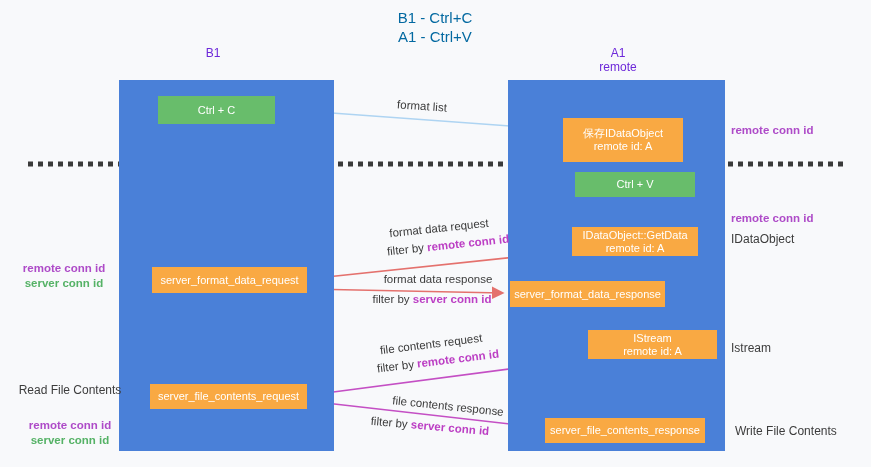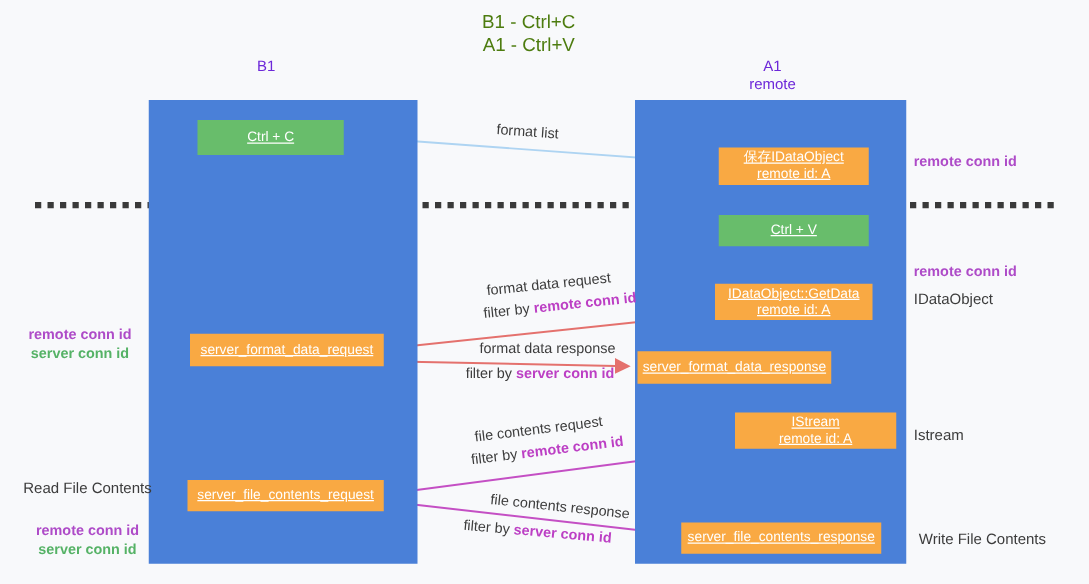--- a/index.html
+++ b/index.html
@@ -1,24 +1,24 @@
 <!DOCTYPE html>
 <html><head>
 <meta charset="utf-8">
 <style>
   html,body{margin:0;padding:0;}
   body{font-family:"Liberation Sans", sans-serif; background:#f8f9fb;}
   .canvas{position:relative;width:871px;height:467px;background:#f8f9fb;overflow:hidden;}
   .links{position:absolute;left:0;top:0;width:871px;height:467px;pointer-events:none;}
   .abs{position:absolute;}
-  .title{left:288px;top:8px;width:270px;text-align:center;font-size:15px;line-height:19px;color:#4d7c0f;}
+  .title{left:300px;top:8px;width:270px;text-align:center;font-size:15px;line-height:19px;color:#0369a1;}
   .lane-header{width:120px;text-align:center;font-size:12px;line-height:14px;color:#6d28d9;}
   .lane{background:#4a80d8;}
   .node{display:flex;flex-direction:column;align-items:center;justify-content:center;
-        color:#ffffff;font-size:11px;line-height:13px;text-align:center;text-decoration:underline;}
+        color:#ffffff;font-size:11px;line-height:13px;text-align:center;}
   .orange{background:#f9a943;}
   .green{background:#68bd6b;}
   .lbl{font-size:11.5px;color:#3c3c3c;text-align:center;line-height:14px;}
   .rot-n6{transform:rotate(-6deg);}
   .rot-n7{transform:rotate(-7deg);}
   .rot-p4{transform:rotate(4deg);}
   .rot-p5{transform:rotate(5deg);}
   .rot-p6{transform:rotate(6deg);}
   .purple{color:#ae4bc8;font-weight:bold;}
   .magenta{color:#bc3fc4;font-weight:bold;}
@@ -68,21 +68,21 @@
     <div>A1</div>
     <div>remote</div>
   </div>
 
   <div class="abs lane" style="left:119px;top:80px;width:215px;height:371px;"></div>
   <div class="abs lane" style="left:508px;top:80px;width:217px;height:371px;"></div>
 
   <div class="abs node green" style="left:158px;top:96px;width:117px;height:28px;">
     <span>Ctrl + C</span>
   </div>
-  <div class="abs node orange" style="left:575px;top:118px;width:120px;height:30px;">
+  <div class="abs node orange" style="left:563px;top:118px;width:120px;height:44px;">
     <span>保存IDataObject</span>
     <span>remote id: A</span>
   </div>
   <div class="abs node green" style="left:575px;top:172px;width:120px;height:25px;">
     <span>Ctrl + V</span>
   </div>
   <div class="abs node orange" style="left:572px;top:227px;width:126px;height:29px;justify-content:center;">
     <span>IDataObject::GetData</span>
     <span>remote id: A</span>
   </div>

